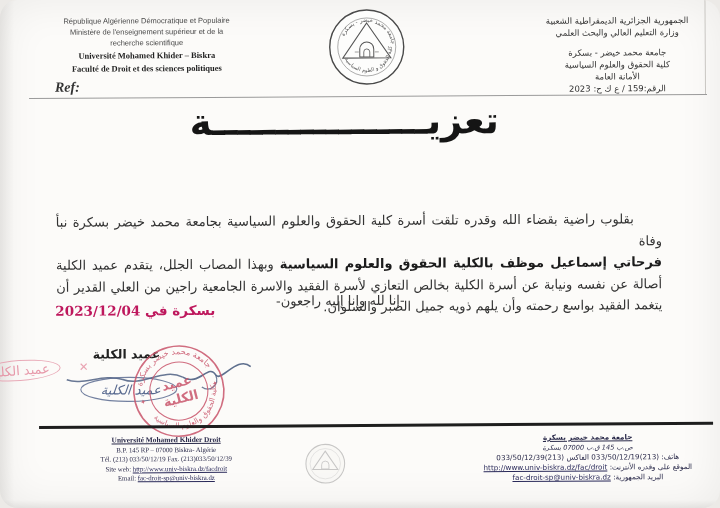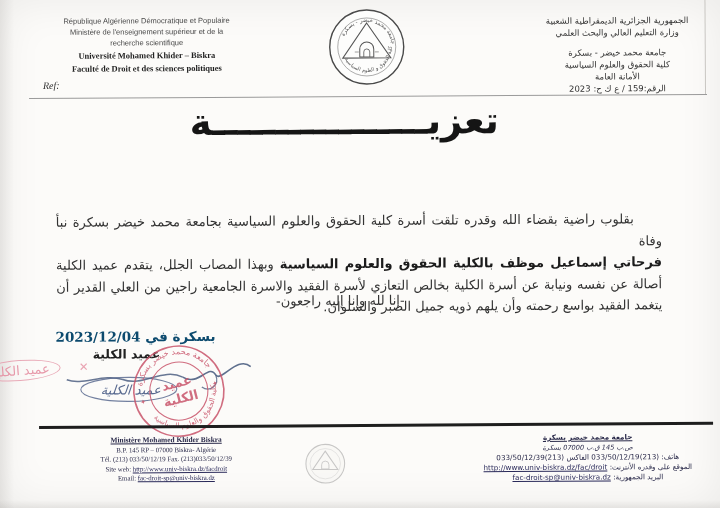--- a/index.html
+++ b/index.html
@@ -2,29 +2,30 @@
 <html lang="ar"><head>
 <meta charset="utf-8">
 <style>
   * { margin:0; padding:0; box-sizing:border-box; }
   html,body { width:720px; height:508px; overflow:hidden; }
   body { background:#eceae7; font-family:"DejaVu Sans", sans-serif; }
   .paper {
     position:absolute; inset:0; background:#fcfbf9;
     box-shadow: inset 0 0 45px rgba(0,0,0,.07);
     overflow:hidden;
+    border-radius:18px;
   }
   .tilt { position:absolute; inset:0; transform:rotate(-0.35deg); }
 
   
   .hdr-left { position:absolute; left:28px; top:14px; width:240px; text-align:center;
               font-family:"Liberation Sans", sans-serif; font-size:7.5px; color:#4a4a4a; line-height:11px; }
   .hdr-left .univ { font-family:"Liberation Serif", serif; font-weight:bold; font-size:8.5px; color:#222; margin-top:2px; }
-  .ref-label { position:absolute; left:44px; top:78px; font-family:"Liberation Serif", serif;
-               font-style:italic; font-size:10px; color:#333; }
+  .ref-label { position:absolute; left:56px; top:78px; font-family:"Liberation Serif", serif;
+               font-style:italic; font-size:14px; color:#333;font-weight:bold; }
 
   .hdr-right { position:absolute; right:14px; top:16px; width:175px; text-align:center;
                direction:rtl; font-size:8.5px; color:#333; line-height:12px; }
   .hdr-right .gap { height:8px; }
   .hdr-rule { position:absolute; left:30px; right:12px; top:96px; height:1px; background:#9a9a9a; }
 
   .seal { position:absolute; left:326px; top:4px; }
 
   .edge-line { position:absolute; right:13px; top:0; width:1px; height:96px; background:#c8c6c2; }
 
@@ -34,21 +35,21 @@
 
   
   .body-par { position:absolute; right:58px; left:56px; top:210px; direction:rtl;
               font-size:13px; color:#333; line-height:21.5px; text-align:justify; }
   .body-par .l1 { display:block; text-indent:28px; }
   .body-par b { color:#1c1c1c; }
   .closing { position:absolute; left:0; right:40px; top:293px; text-align:center;
              direction:rtl; font-size:13px; color:#333; }
 
   
-  .dateline { position:absolute; left:55px; top:327px; direction:rtl; font-size:13.5px; color:#0c4a6e;
+  .dateline { position:absolute; left:55px; top:301px; direction:rtl; font-size:13.5px; color:#be185d;
               font-family:"DejaVu Serif","DejaVu Sans", serif; font-weight:600; }
   .dean-title { position:absolute; left:92px; top:345px; direction:rtl; font-size:12.5px;
                 font-weight:bold; color:#222; }
   .sig-svg { position:absolute; left:22px; top:352px; }
   .stamp-svg { position:absolute; left:128px; top:340px; opacity:.85; }
   .red-name { position:absolute; left:32px; top:398px; direction:rtl; font-size:11px;
               font-weight:bold; color:#d24a5e; letter-spacing:1px; }
   .pink-note { position:absolute; left:-22px; top:358px; direction:rtl; font-size:13px;
                color:#e58fa2; border:1.5px solid #e7a2b1; border-radius:50%;
                padding:2px 10px; transform:rotate(-4deg); opacity:.9; }
@@ -155,21 +156,21 @@
         <text x="10" y="54" font-size="7" fill="#c9556b">✦</text>
         <text x="84" y="54" font-size="7" fill="#c9556b">✦</text>
       </g>
     </svg>
 
     <div class="pink-note">عميد الكلية</div>
 
     <div class="foot-rule"></div>
 
     <div class="foot-left">
-      <div class="u">Ministère Mohamed Khider Biskra</div>
+      <div class="u">Université Mohamed Khider Droit</div>
       <div>B.P. 145 RP – 07000 Biskra- Algérie</div>
       <div>Tél. (213) 033/50/12/19    Fax. (213)033/50/12/39</div>
       <div>
         <span>Site web:</span>
         <span class="lnk">http://www.univ-biskra.dz/facdroit</span>
       </div>
       <div>
         <span>Email:</span>
         <span class="lnk">fac-droit-sp@univ-biskra.dz</span>
       </div>

